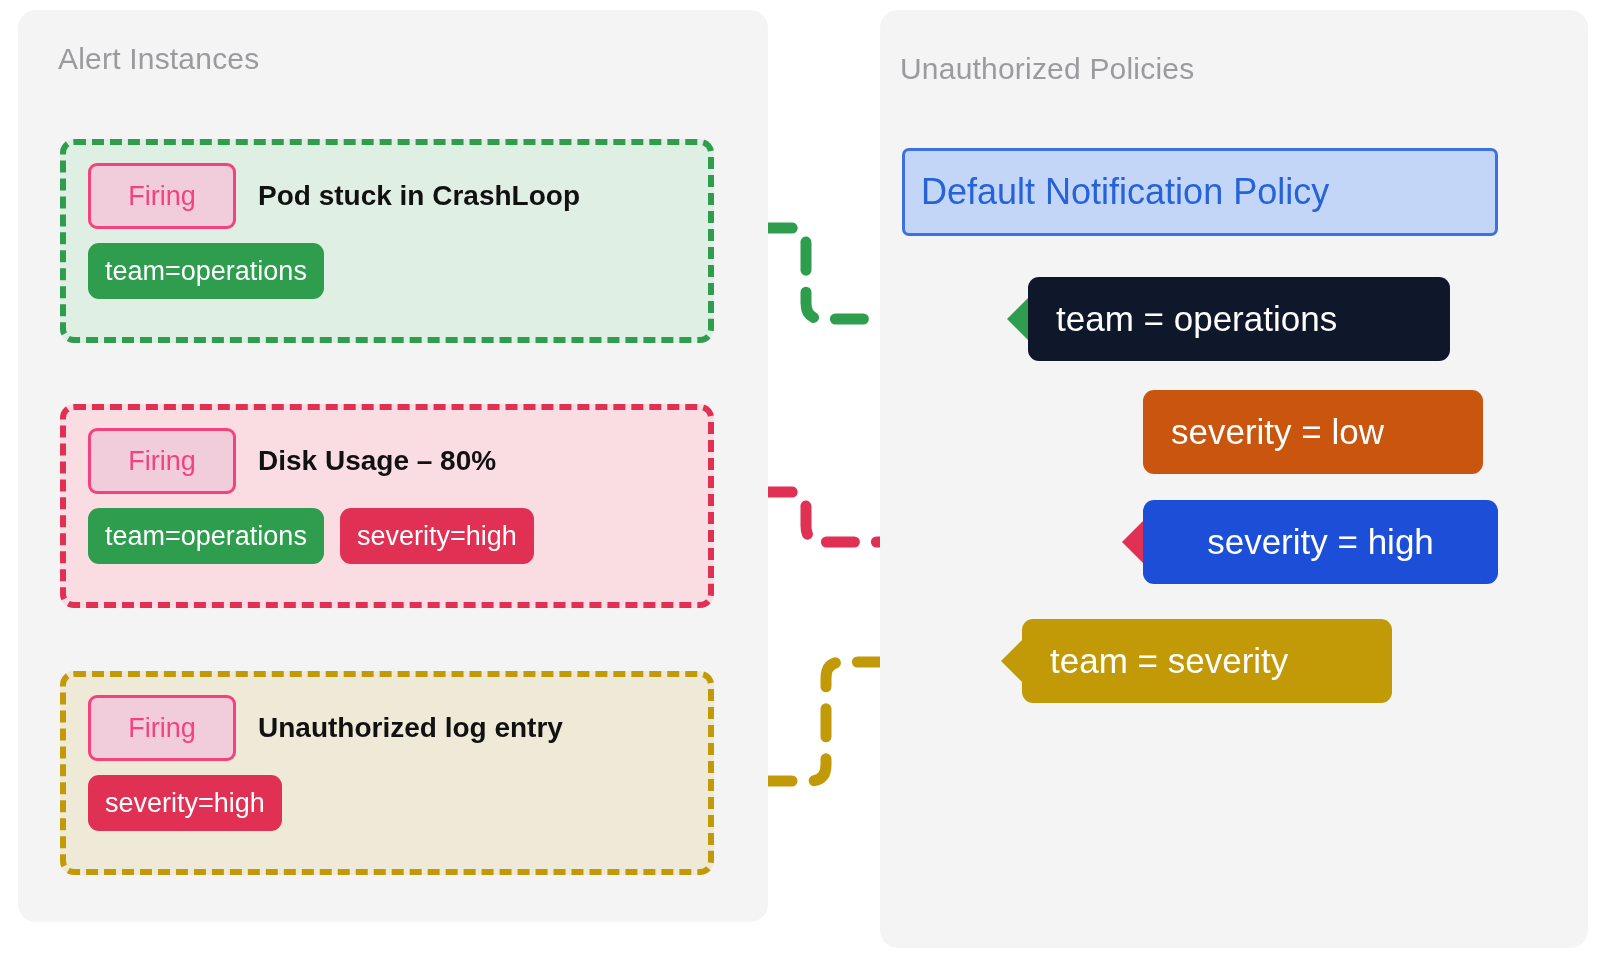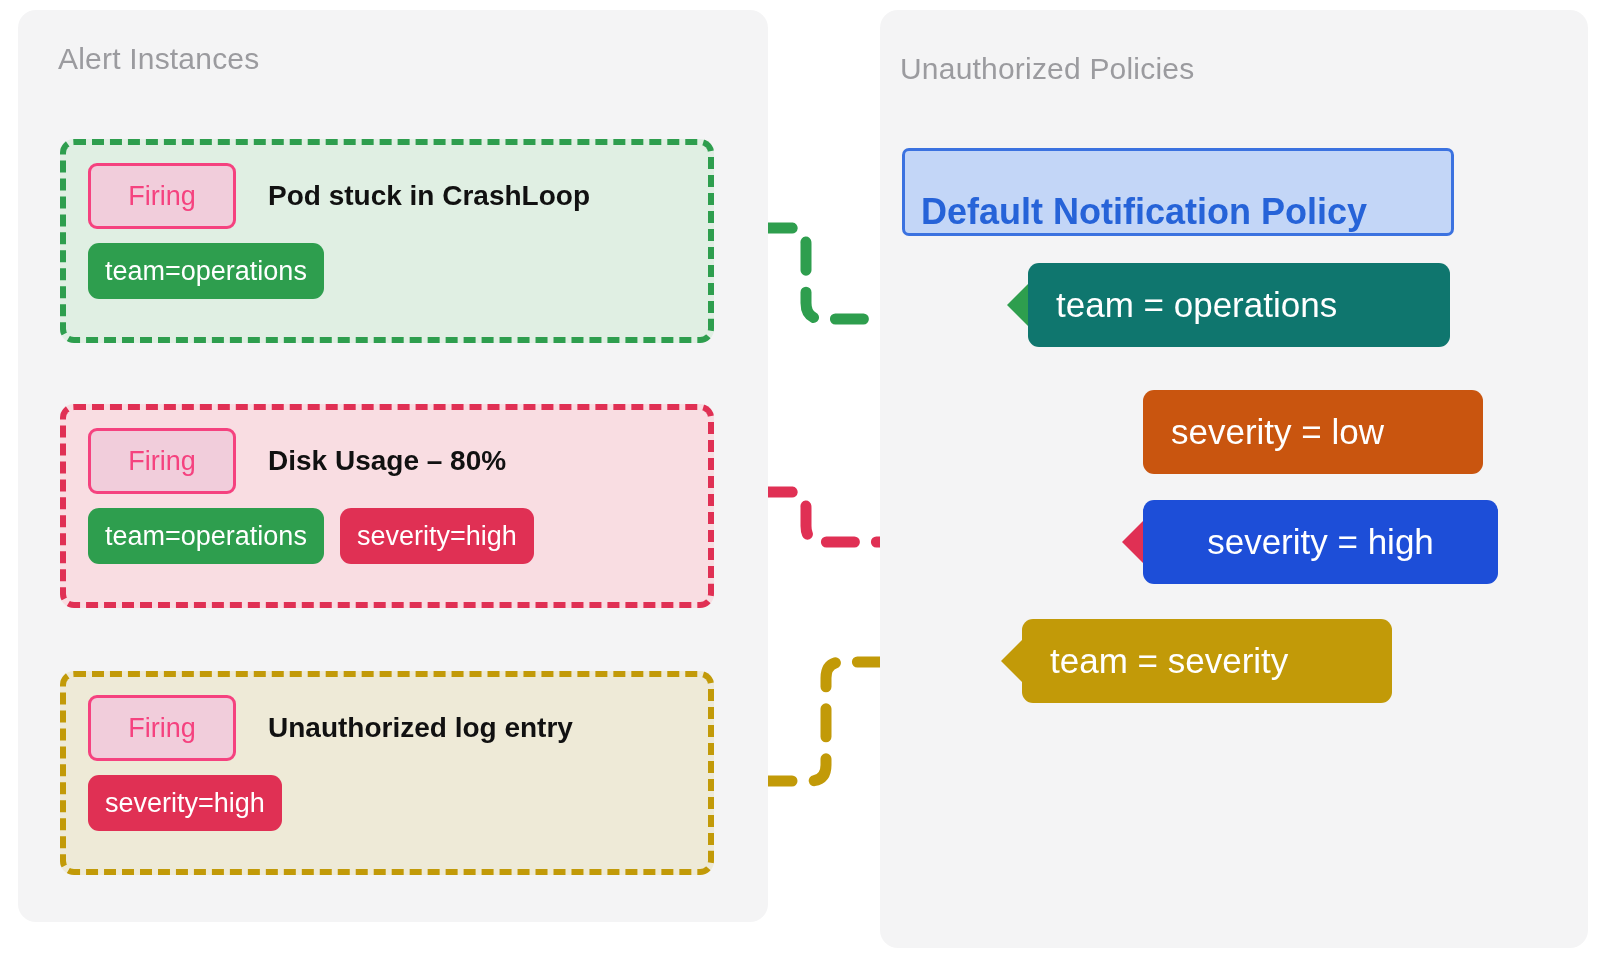--- a/index.html
+++ b/index.html
@@ -49,21 +49,21 @@
   #alert-card-0 { left: 60px; top: 139px; width: 654px; height: 204px;
                   border-color: #2e9e4e; background: #e0efe3; }
   #alert-card-1 { left: 60px; top: 404px; width: 654px; height: 204px;
                   border-color: #e03054; background: #f9dde2; }
   #alert-card-2 { left: 60px; top: 671px; width: 654px; height: 204px;
                   border-color: #c29a08; background: #eeead7; }
 
   .alert-head {
     display: flex;
     align-items: center;
-    gap: 32px;
+    gap: 22px;
     height: 66px;
   }
   .firing-badge {
     display: flex;
     align-items: center;
     justify-content: center;
     width: 148px;
     height: 66px;
     box-sizing: border-box;
     background: #f1cddb;
@@ -94,32 +94,32 @@
     font-size: 27px;
     font-weight: normal;
     white-space: nowrap;
   }
 
   
   #policy-root {
     position: absolute;
     left: 902px;
     top: 148px;
-    width: 552px;
+    width: 596px;
     height: 88px;
     box-sizing: border-box;
     display: flex;
-    align-items: flex-end;
+    align-items: center;
     padding-left: 16px;
     background: #c3d6f7;
     border: 3px solid #3b72e0;
     border-radius: 7px;
     color: #2663d8;
     font-size: 36px;
-    font-weight: bold;
+    font-weight: normal;
     white-space: nowrap;
   }
 
   .policy-chip {
     position: absolute;
     display: flex;
     align-items: center;
     box-sizing: border-box;
     height: 84px;
     padding-left: 28px;
@@ -134,22 +134,22 @@
     position: absolute;
     left: -21px;
     top: 50%;
     transform: translateY(-50%);
     width: 0; height: 0;
     border-top: 21px solid transparent;
     border-bottom: 21px solid transparent;
     border-right: 21px solid currentColor;
   }
 
-  #policy-chip-0 { left: 1028px; top: 263px; width: 422px;
-                   background: #0f766e; color: #2e9e4e; }
+  #policy-chip-0 { left: 1028px; top: 277px; width: 422px;
+                   background: #0f172a; color: #2e9e4e; }
   #policy-chip-1 { left: 1143px; top: 390px; width: 340px;
                    background: #c9550f; color: #c9550f; }
   #policy-chip-2 { left: 1143px; top: 500px; width: 355px;
                    background: #1d4ed8; color: #e03054; justify-content: center; }
   #policy-chip-3 { left: 1022px; top: 619px; width: 370px;
                    background: #c29a08; color: #c29a08; }
   .policy-chip > span { color: #ffffff; }
 
   
   #wires {

